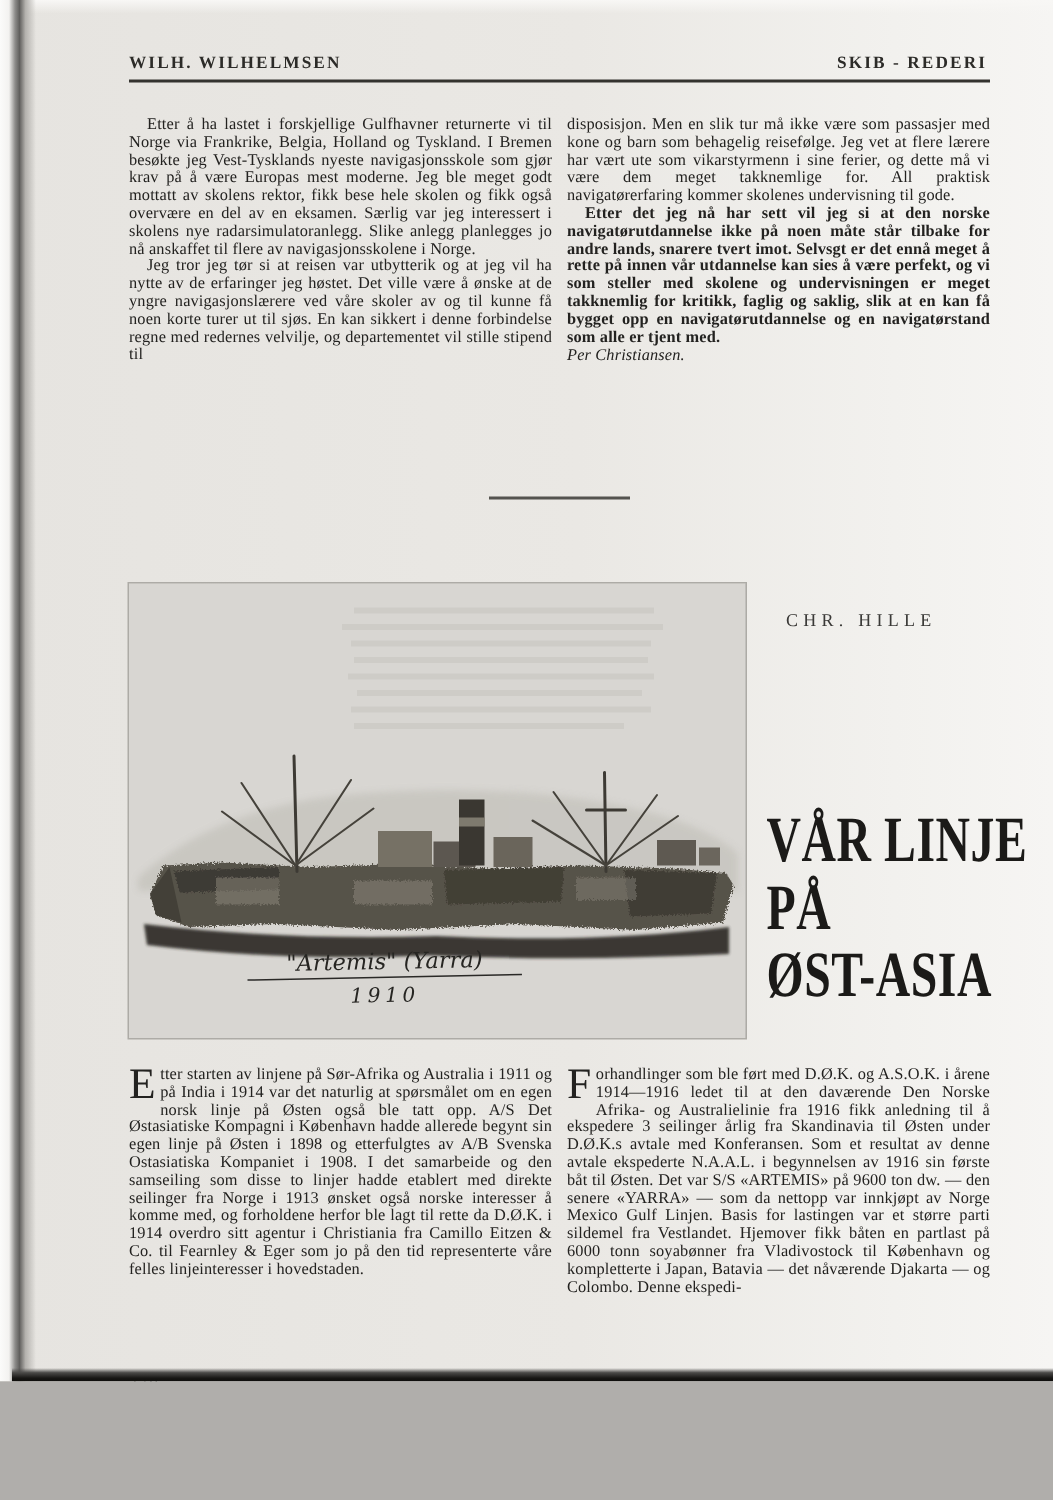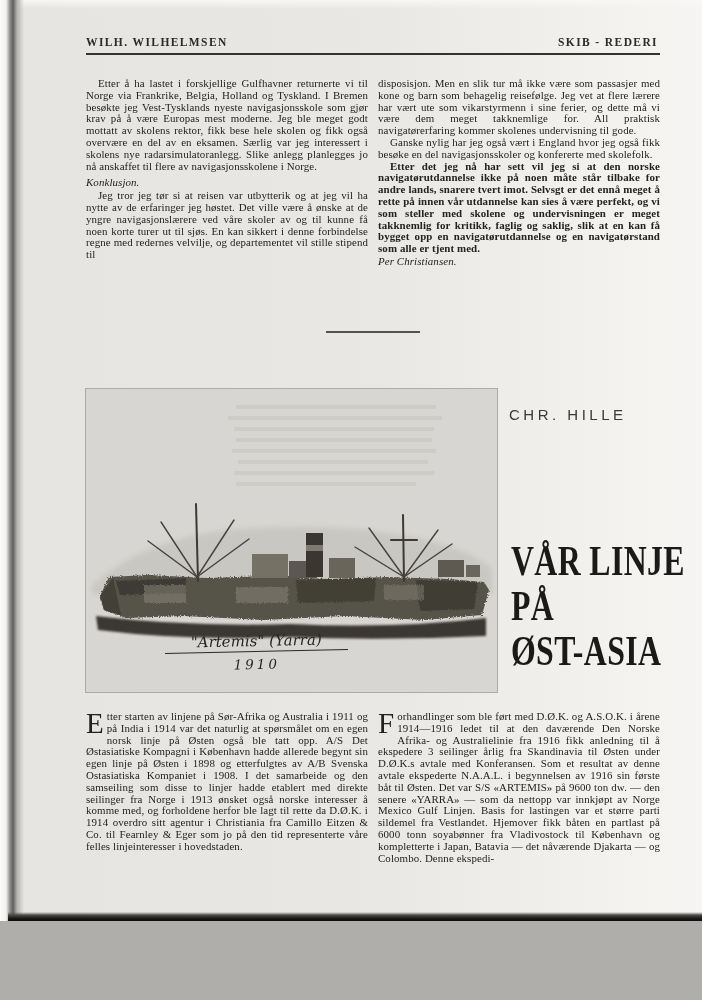--- a/index.html
+++ b/index.html
@@ -27,22 +27,22 @@
   .sig{font-style:italic;text-align:left;padding-right:2px;margin-top:1px !important;}
   .divider{position:absolute;top:331px;left:326px;width:94px;height:1.5px;background:#54534f;}
   
   .photo{position:absolute;left:86px;top:389px;width:411px;height:303px;background:#d8d6d2;
     box-shadow:inset 0 0 14px rgba(40,38,34,0.14);outline:1px solid #adaba6;}
   .caption{position:absolute;left:0;right:70px;top:243px;text-align:center;
     font-family:"DejaVu Serif",serif;font-style:italic;font-size:15px;color:#262522;transform:rotate(-1.2deg);}
   .caption .cap1{display:inline-block;padding:0 26px 1px 26px;border-bottom:1.6px solid #2a2927;}
   .caption .cap2{display:block;margin-top:4px;font-size:13.5px;letter-spacing:3px;}
   
-  .byline{position:absolute;left:509px;top:406px;font-family:Liberation Sans, sans-serif;
-    font-size:15px;letter-spacing:3.5px;color:#3a3937;}
+  .byline{position:absolute;left:524px;top:406px;font-family:Liberation Serif, serif;
+    font-size:12px;letter-spacing:3.5px;color:#3a3937;}
   .headline{position:absolute;left:511px;top:538px;color:#1b1a18;}
   .headline div{font-family:"Liberation Serif",serif;font-weight:bold;font-size:43px;line-height:45px;
     white-space:nowrap;transform:scaleX(0.74);transform-origin:left top;letter-spacing:0.5px;}
   
   .dropcap{float:left;font-size:29px;line-height:23px;padding:1px 3px 0 0;color:#232220;}
   .pagenum{position:absolute;left:87px;top:915px;font-size:11px;letter-spacing:0.8px;text-align:right;}
 </style>
 </head>
 <body>
 
@@ -50,26 +50,24 @@
 
   <div class="edge-top"></div>
 
   <div class="hdr l">WILH. WILHELMSEN</div>
   <div class="hdr r">SKIB - REDERI</div>
   <div class="hdr-rule"></div>
 
   <div class="cols top">
     <div class="col">
       <p class="indent">Etter å ha lastet i forskjellige Gulfhavner returnerte vi til Norge via Frankrike, Belgia, Holland og Tyskland. I Bremen besøkte jeg Vest-Tysklands nyeste navigasjonsskole som gjør krav på å være Europas mest moderne. Jeg ble meget godt mottatt av skolens rektor, fikk bese hele skolen og fikk også overvære en del av en eksamen. Særlig var jeg interessert i skolens nye radarsimulatoranlegg. Slike anlegg planlegges jo nå anskaffet til flere av navigasjonsskolene i Norge.</p>
-      <p class="subhead">Konklusjon.</p>
       <p class="indent">Jeg tror jeg tør si at reisen var utbytterik og at jeg vil ha nytte av de erfaringer jeg høstet. Det ville være å ønske at de yngre navigasjonslærere ved våre skoler av og til kunne få noen korte turer ut til sjøs. En kan sikkert i denne forbindelse regne med redernes velvilje, og departementet vil stille stipend til</p>
     </div>
     <div class="col">
       <p>disposisjon. Men en slik tur må ikke være som passasjer med kone og barn som behagelig reisefølge. Jeg vet at flere lærere har vært ute som vikarstyrmenn i sine ferier, og dette må vi være dem meget takknemlige for. All praktisk navigatørerfaring kommer skolenes undervisning til gode.</p>
-      <p class="indent">Ganske nylig har jeg også vært i England hvor jeg også fikk besøke en del navigasjonsskoler og konfererte med skolefolk.</p>
       <p class="indent boldpara">Etter det jeg nå har sett vil jeg si at den norske navigatørutdannelse ikke på noen måte står tilbake for andre lands, snarere tvert imot. Selvsgt er det ennå meget å rette på innen vår utdannelse kan sies å være perfekt, og vi som steller med skolene og undervisningen er meget takknemlig for kritikk, faglig og saklig, slik at en kan få bygget opp en navigatørutdannelse og en navigatørstand som alle er tjent med.</p>
       <p class="sig">Per Christiansen.</p>
     </div>
   </div>
 
   <div class="divider"></div>
 
   <div class="photo">
     <svg width="411" height="303" viewBox="0 0 411 303">
       <defs>

